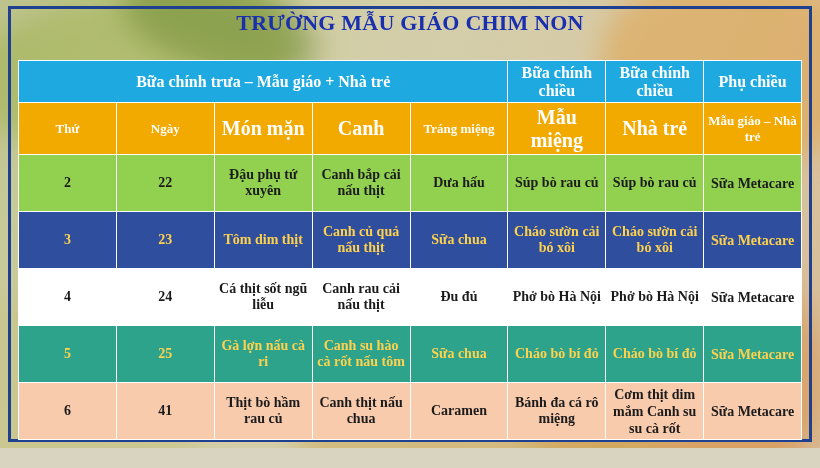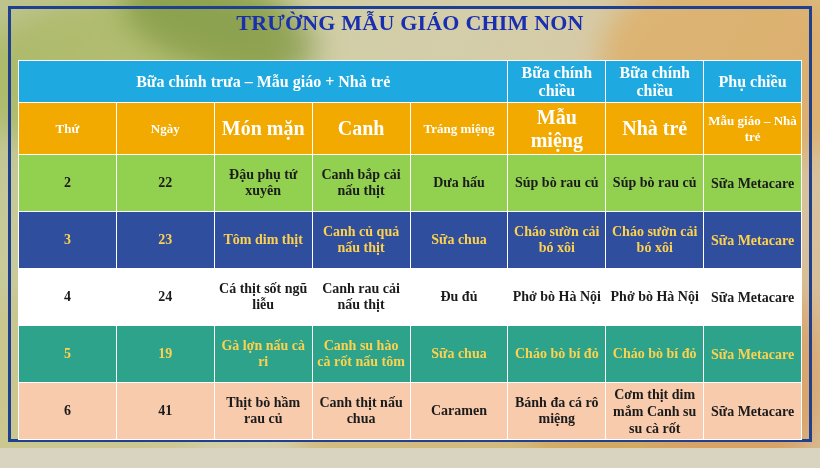--- a/index.html
+++ b/index.html
@@ -182,21 +182,21 @@
         <td class="col-man">Cá thịt sốt ngũ liễu</td>
         <td class="col-canh">Canh rau cải nấu thịt</td>
         <td class="col-trang">Đu đủ</td>
         <td class="col-mg">Phở bò Hà Nội</td>
         <td class="col-nt">Phở bò Hà Nội</td>
         <td class="col-pc two-line">Sữa Metacare</td>
       </tr>
 
       <tr class="row row-teal">
         <td class="col-thu">5</td>
-        <td class="col-ngay">19</td>
+        <td class="col-ngay">25</td>
         <td class="col-man">Gà lợn nấu cà ri</td>
         <td class="col-canh">Canh su hào cà rốt nấu tôm</td>
         <td class="col-trang">Sữa chua</td>
         <td class="col-mg">Cháo bò bí đỏ</td>
         <td class="col-nt">Cháo bò bí đỏ</td>
         <td class="col-pc two-line">Sữa Metacare</td>
       </tr>
 
       <tr class="row row-peach">
         <td class="col-thu">6</td>

